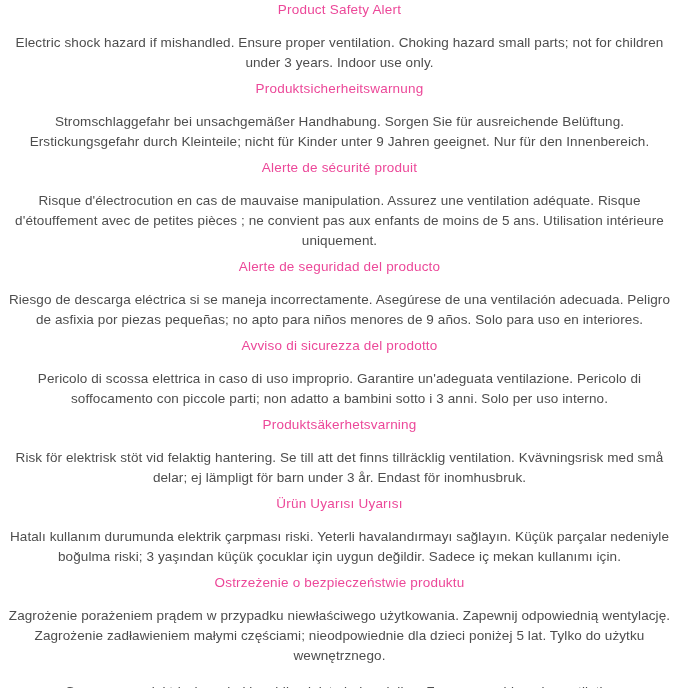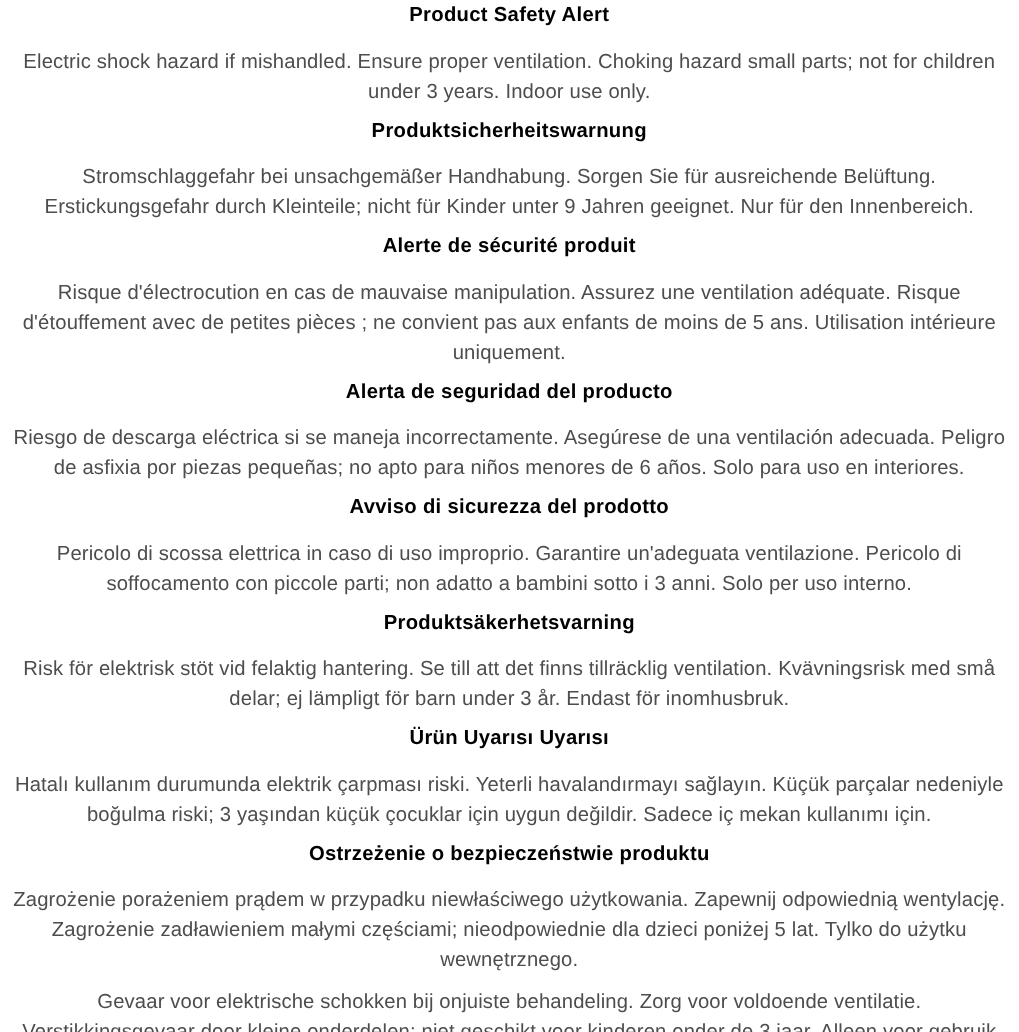--- a/index.html
+++ b/index.html
@@ -17,33 +17,33 @@
     box-sizing: border-box;
     width: 679px;
     padding: 2px 7px 0 7px;
     text-align: center;
   }
   .lang-section {
     margin: 0;
   }
   .section-heading {
     font-size: 13.5px;
-    font-weight: 700;
-    color: #000000;
+    font-weight: 400;
+    color: #ec4899;
     line-height: 15px;
     letter-spacing: 0.2px;
     margin: 0 0 14px 0;
   }
   .section-body {
     font-size: 13.5px;
     font-weight: 400;
     color: #4d4d4d;
     line-height: 20px;
     letter-spacing: 0.1px;
-    margin: 0 0 8px 0;
+    margin: 16px 0 8px 0;
   }
 </style>
 </head>
 <body>
 
 <div class="page">
   <div id="sections">
   <section class="lang-section">
     <h2 class="section-heading">Product Safety Alert</h2>
     <p class="section-body">Electric shock hazard if mishandled. Ensure proper ventilation. Choking hazard small parts; not for children under 3 years. Indoor use only.</p>
@@ -53,22 +53,22 @@
     <h2 class="section-heading">Produktsicherheitswarnung</h2>
     <p class="section-body">Stromschlaggefahr bei unsachgemäßer Handhabung. Sorgen Sie für ausreichende Belüftung. Erstickungsgefahr durch Kleinteile; nicht für Kinder unter 9 Jahren geeignet. Nur für den Innenbereich.</p>
   </section>
 
   <section class="lang-section">
     <h2 class="section-heading">Alerte de sécurité produit</h2>
     <p class="section-body">Risque d'électrocution en cas de mauvaise manipulation. Assurez une ventilation adéquate. Risque d'étouffement avec de petites pièces ; ne convient pas aux enfants de moins de 5 ans. Utilisation intérieure uniquement.</p>
   </section>
 
   <section class="lang-section">
-    <h2 class="section-heading">Alerta de seguridad del producto</h2>
-    <p class="section-body">Riesgo de descarga eléctrica si se maneja incorrectamente. Asegúrese de una ventilación adecuada. Peligro de asfixia por piezas pequeñas; no apto para niños menores de 6 años. Solo para uso en interiores.</p>
+    <h2 class="section-heading">Alerte de seguridad del producto</h2>
+    <p class="section-body">Riesgo de descarga eléctrica si se maneja incorrectamente. Asegúrese de una ventilación adecuada. Peligro de asfixia por piezas pequeñas; no apto para niños menores de 9 años. Solo para uso en interiores.</p>
   </section>
 
   <section class="lang-section">
     <h2 class="section-heading">Avviso di sicurezza del prodotto</h2>
     <p class="section-body">Pericolo di scossa elettrica in caso di uso improprio. Garantire un'adeguata ventilazione. Pericolo di soffocamento con piccole parti; non adatto a bambini sotto i 3 anni. Solo per uso interno.</p>
   </section>
 
   <section class="lang-section">
     <h2 class="section-heading">Produktsäkerhetsvarning</h2>
     <p class="section-body">Risk för elektrisk stöt vid felaktig hantering. Se till att det finns tillräcklig ventilation. Kvävningsrisk med små delar; ej lämpligt för barn under 3 år. Endast för inomhusbruk.</p>

